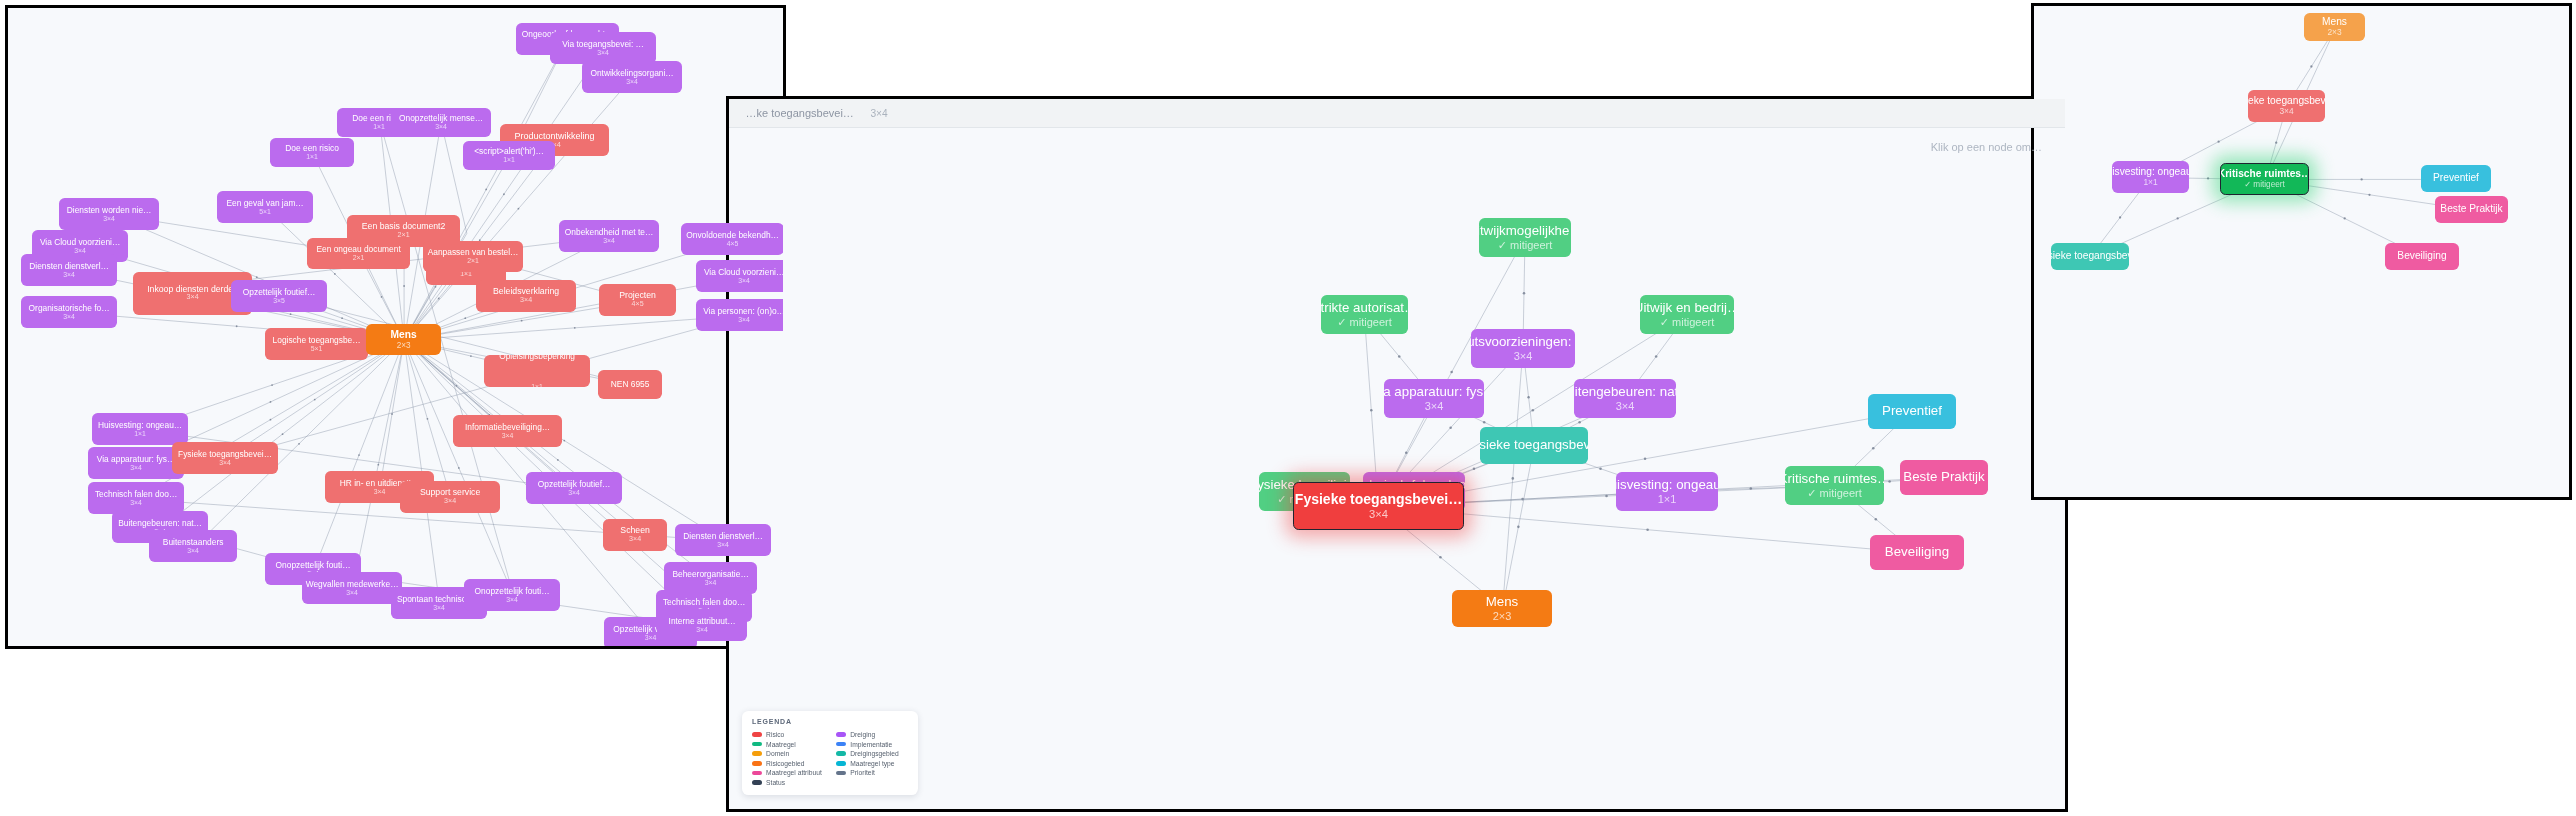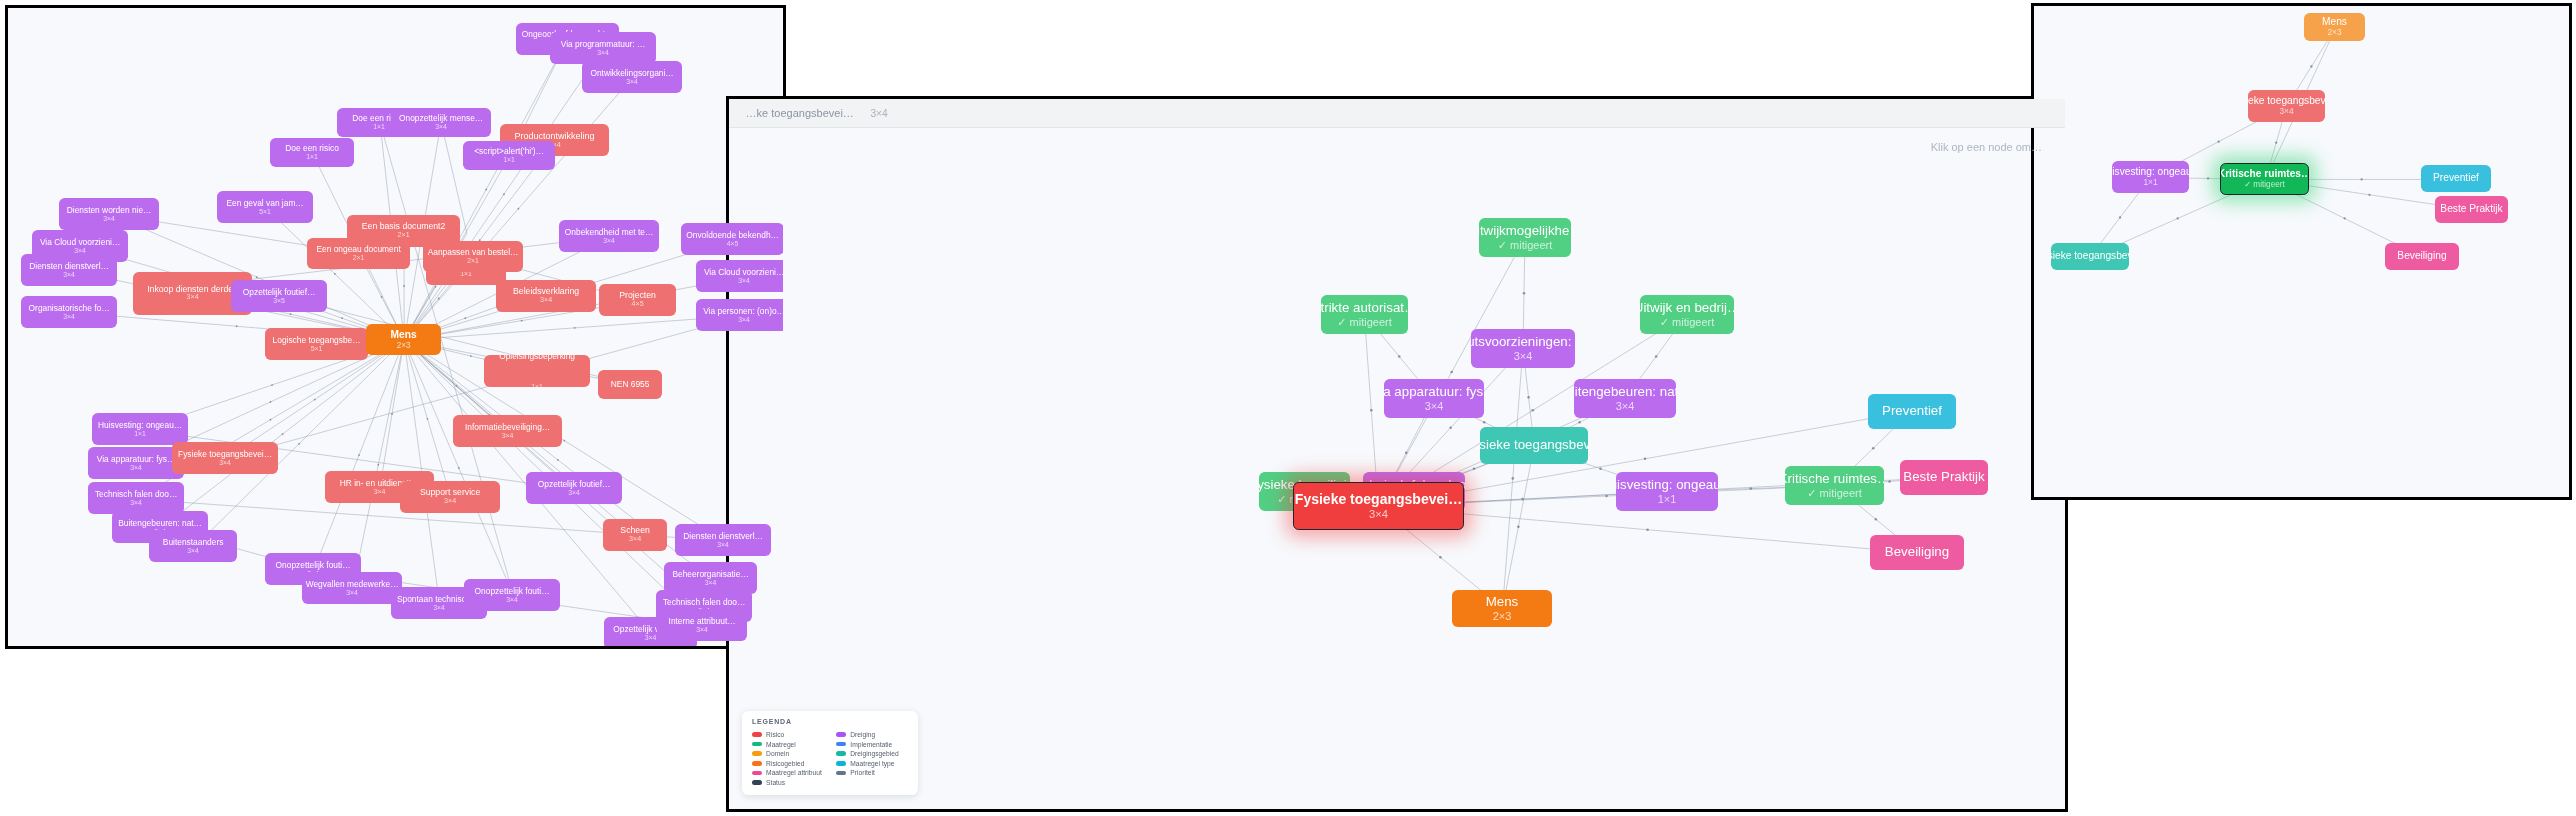--- a/index.html
+++ b/index.html
@@ -262,21 +262,21 @@
         <line x1="239.4" y1="813.96" x2="675.36" y2="932.4" opacity="0.3"></line>
         <line x1="478.8" y1="879.48" x2="1088.64" y2="967.6800000000001" opacity="0.3"></line>
         <line x1="791.28" y1="919.8" x2="582.12" y2="178.92" opacity="0.3"></line>
       </svg>
     <div id="nodes-left">
         <div class="node n-dreiging" style="left: 508px; top: 14.5px; width: 103px; height: 32px;">
           <div class="n-label" style="font-size: 8.4px;">Ongeoorloofd, onrecht…</div>
           <div class="n-sub" style="font-size: 6.9px;">3×4</div>
         </div>
         <div class="node n-dreiging" style="left: 542px; top: 24px; width: 106px; height: 32px;">
-          <div class="n-label" style="font-size: 8.4px;">Via programmatuur: …</div>
+          <div class="n-label" style="font-size: 8.4px;">Via toegangsbevei: …</div>
           <div class="n-sub" style="font-size: 6.9px;">3×4</div>
         </div>
         <div class="node n-dreiging" style="left: 574px; top: 53px; width: 100px; height: 32px;">
           <div class="n-label" style="font-size: 8.4px;">Ontwikkelingsorgani…</div>
           <div class="n-sub" style="font-size: 6.9px;">3×4</div>
         </div>
         <div class="node n-dreiging" style="left: 329px; top: 100px; width: 84px; height: 29px;">
           <div class="n-label" style="font-size: 8.4px;">Doe een risico</div>
           <div class="n-sub" style="font-size: 6.9px;">1×1</div>
         </div>
@@ -345,21 +345,21 @@
           <div class="n-sub" style="font-size: 7.1px;">3×4</div>
         </div>
         <div class="node n-dreiging" style="left: 223px; top: 272px; width: 96px; height: 32px;">
           <div class="n-label" style="font-size: 8.4px;">Opzettelijk foutief…</div>
           <div class="n-sub" style="font-size: 6.9px;">3×5</div>
         </div>
         <div class="node n-dreiging" style="left: 13px; top: 288px; width: 96px; height: 32px;">
           <div class="n-label" style="font-size: 8.4px;">Organisatorische fo…</div>
           <div class="n-sub" style="font-size: 6.9px;">3×4</div>
         </div>
-        <div class="node n-risico-soft" style="left: 488px; top: 272px; width: 100px; height: 32px;">
+        <div class="node n-risico-soft" style="left: 468px; top: 272px; width: 100px; height: 32px;">
           <div class="n-label" style="font-size: 8.7px;">Beleidsverklaring</div>
           <div class="n-sub" style="font-size: 7.1px;">3×4</div>
         </div>
         <div class="node n-risico-soft" style="left: 591px; top: 276px; width: 77px; height: 32px;">
           <div class="n-label" style="font-size: 8.7px;">Projecten</div>
           <div class="n-sub" style="font-size: 7.1px;">4×5</div>
         </div>
         <div class="node n-dreiging" style="left: 688px; top: 291px; width: 96px; height: 32px;">
           <div class="n-label" style="font-size: 8.4px;">Via personen: (on)o…</div>
           <div class="n-sub" style="font-size: 6.9px;">3×4</div>

